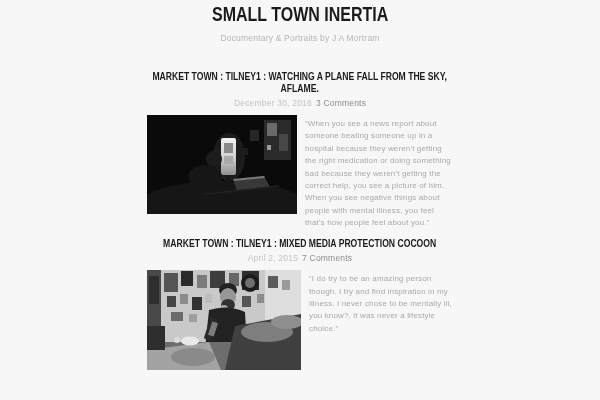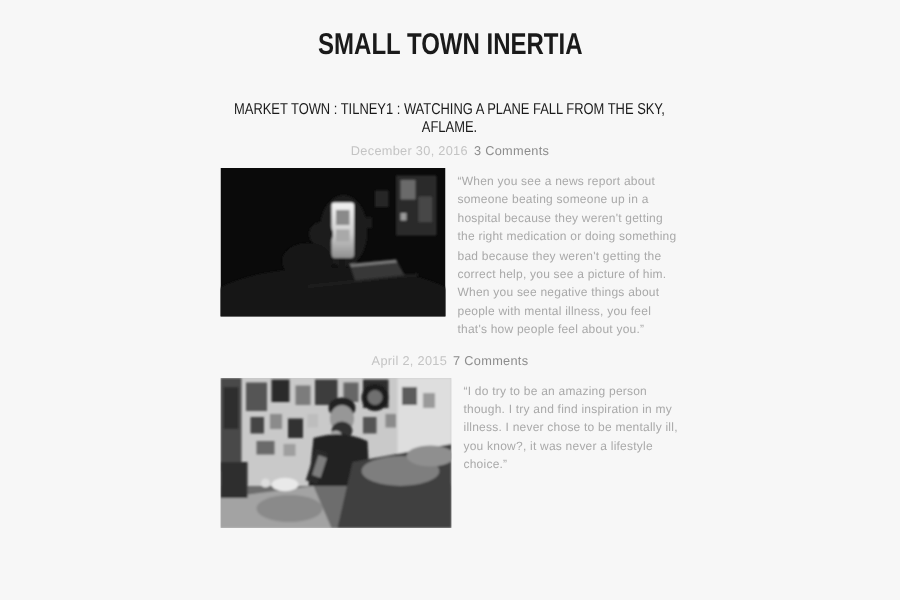--- a/index.html
+++ b/index.html
@@ -7,21 +7,21 @@
     padding: 0;
     width: 600px;
     height: 400px;
     overflow: hidden;
     background: #f7f7f7;
     font-family: "Liberation Sans", sans-serif;
   }
   .page {
     width: 306px;
     margin: 0 auto;
-    padding-top: 20px;
+    padding-top: 4px;
     text-align: center;
   }
   
   .site-title {
     margin: 0;
     font-size: 20px;
     line-height: 20px;
     font-weight: 700;
     color: #1a1a1a;
     letter-spacing: 0px;
@@ -39,21 +39,21 @@
     color: #b5b5b5;
     letter-spacing: 0.2px;
   }
   
   .post { margin-top: 28px; }
   .post + .post { margin-top: 8px; }
   .post-title {
     margin: 0;
     font-size: 10.5px;
     line-height: 11.5px;
-    font-weight: 400;
+    font-weight: 700;
     color: #1a1a1a;
   }
   .post-title .condense-block {
     display: block;
     width: 122%;
     margin-left: -11%;
     transform: scaleX(0.82);
     transform-origin: 50% 50%;
   }
   .post-meta {
@@ -91,20 +91,21 @@
   }
   .pb1 { min-height: 114px; }
 </style>
 </head>
 <body>
 
 <div class="page">
 
   <header>
     <h1 class="site-title"><span class="condense">SMALL TOWN INERTIA</span></h1>
+    <p class="tagline">Documentary &amp; Portraits by J A Mortram</p>
   </header>
 
   <article class="post">
     <h2 class="post-title">
         <span class="condense-block">MARKET TOWN : TILNEY1 : WATCHING A PLANE FALL FROM THE SKY, AFLAME.</span>
       </h2>
     <div class="post-meta">
       <span class="post-date">December 30, 2016</span><a class="post-comments">3 Comments</a>
     </div>
     <div class="post-body pb1">
@@ -144,20 +145,23 @@
             <polygon points="86,64 117,61 118,63 87,66" fill="#777777"></polygon>
             <line x1="58" y1="79" x2="132" y2="71" stroke="#232323" stroke-width="1.5"></line>
           </g>
         </svg>
       </a>
       <p class="post-quote">“When you see a news report about someone beating someone up in a hospital because they weren't getting the right medication or doing something bad because they weren't getting the correct help, you see a picture of him. When you see negative things about people with mental illness, you feel that's how people feel about you.”</p>
     </div>
   </article>
 
   <article class="post">
+    <h2 class="post-title">
+        <span class="condense-block">MARKET TOWN : TILNEY1 : MIXED MEDIA PROTECTION COCOON</span>
+      </h2>
     <div class="post-meta">
       <span class="post-date">April 2, 2015</span><a class="post-comments">7 Comments</a>
     </div>
     <div class="post-body">
       <a class="photo-link" title="black and white photo of a bearded man sitting on a bed, wall covered with posters">
         <svg width="154" height="100" viewBox="0 0 154 100" xmlns="http://www.w3.org/2000/svg">
           <defs>
             <filter id="soft2" x="-10%" y="-10%" width="120%" height="120%">
                 <feGaussianBlur stdDeviation="0.7"></feGaussianBlur>
               </filter>

